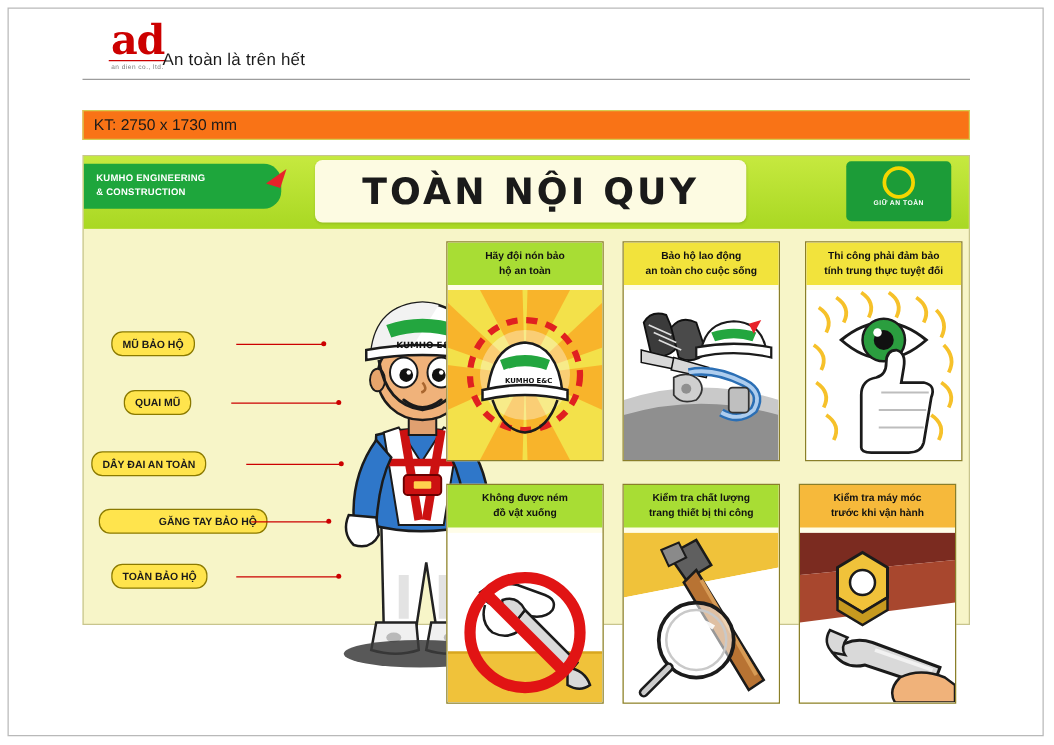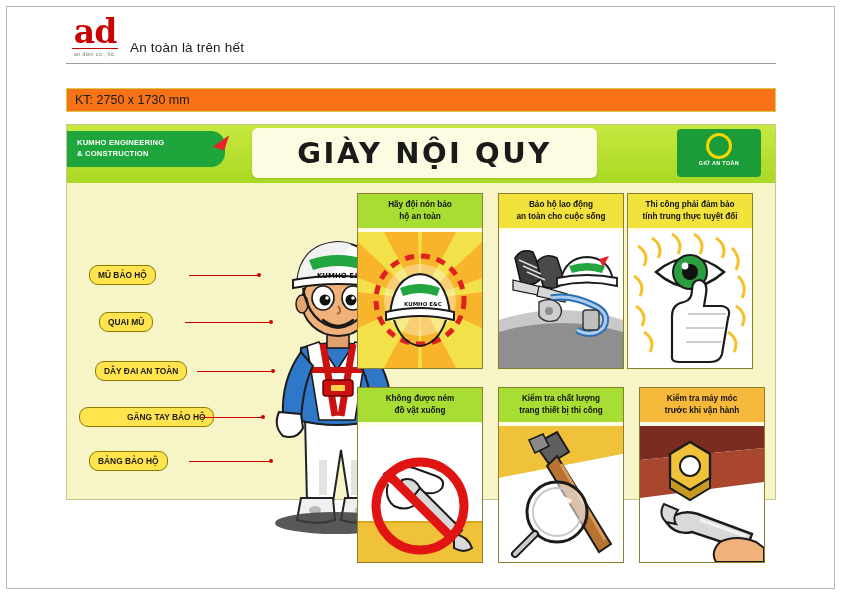--- a/index.html
+++ b/index.html
@@ -31,21 +31,21 @@
   }
 
   
   .header {
     position: absolute;
     left: 66px; top: 16px;
     width: 710px; height: 44px;
   }
   .logo-block {
     position: absolute;
-    left: 0; top: 0;
+    left: 15px; top: 0;
     width: 58px; height: 46px;
     text-align: center;
   }
   .logo-ad {
     font-family: "DejaVu Serif", serif;
     font-weight: bold;
     font-size: 33px;
     color: #cc0000;
     line-height: 31px;
     letter-spacing: -1px;
@@ -255,21 +255,21 @@
     width: 100%;
     height: 136px;
     overflow: hidden;
   }
   .cap-green { background: #a8dd34; }
   .cap-yellow { background: #f2e33c; }
   .cap-orange { background: #f6b93b; }
 
   .card.c1 { left: 0;   top: 0; }
   .card.c2 { left: 141px; top: 0; }
-  .card.c3 { left: 270px; top: 0; text-decoration: underline; }
+  .card.c3 { left: 287px; top: 0; text-decoration: underline; }
   .card.c4 { left: 0;   top: 194px; }
   .card.c5 { left: 141px; top: 194px; }
   .card.c6 { left: 282px; top: 194px; }
 
   svg { display: block; }
 </style>
 </head>
 <body>
 
 <div class="page">
@@ -291,44 +291,44 @@
 
   <div class="poster">
 
     <div class="poster-top">
       <div class="poster-top-inner"></div>
       <div class="kumho-tag">
         <div>KUMHO ENGINEERING</div>
         <div>&amp; CONSTRUCTION</div>
       </div>
       <div class="kumho-swoosh"></div>
-      <div class="poster-title">GIÀY NỘI QUY</div>
+      <div class="poster-title">TOÀN NỘI QUY</div>
       <div class="safety-badge">
         <div class="ring"></div>
         <div class="badge-text">GIỮ AN TOÀN</div>
       </div>
     </div>
 
     <div class="label" style="left:22px; top:140px;">MŨ BẢO HỘ</div>
     <div class="leader" style="left:122px; top:150px; width:70px;"></div>
     <div class="leader-dot" style="left:190px; top:148px;"></div>
 
     <div class="label" style="left:32px; top:187px;">QUAI  MŨ</div>
     <div class="leader" style="left:118px; top:197px; width:86px;"></div>
     <div class="leader-dot" style="left:202px; top:195px;"></div>
 
-    <div class="label" style="left:28px; top:236px;">DÂY ĐAI AN TOÀN</div>
+    <div class="label" style="left:6px; top:236px;">DÂY ĐAI AN TOÀN</div>
     <div class="leader" style="left:130px; top:246px; width:76px;"></div>
     <div class="leader-dot" style="left:204px; top:244px;"></div>
 
     <div class="label" style="left:12px; top:282px;padding-left:47px;">GĂNG TAY BẢO HỘ</div>
     <div class="leader" style="left:134px; top:292px; width:62px;"></div>
     <div class="leader-dot" style="left:194px; top:290px;"></div>
 
-    <div class="label" style="left:22px; top:326px;">BẢNG BẢO HỘ</div>
+    <div class="label" style="left:22px; top:326px;">TOÀN BẢO HỘ</div>
     <div class="leader" style="left:122px; top:336px; width:82px;"></div>
     <div class="leader-dot" style="left:202px; top:334px;"></div>
 
     <div class="mascot">
       <div class="shadow"></div>
       <svg width="160" height="330" viewBox="0 0 160 330">
 
         <path d="M48 196 L112 196 L116 282 L92 282 L84 230 L76 282 L50 282 Z" fill="#ffffff" stroke="#222" stroke-width="2"></path>
         <path d="M62 240 L70 240 L70 275 L62 275 Z" fill="#e3e3e3"></path>
         <path d="M94 240 L102 240 L102 275 L94 275 Z" fill="#e3e3e3"></path>

